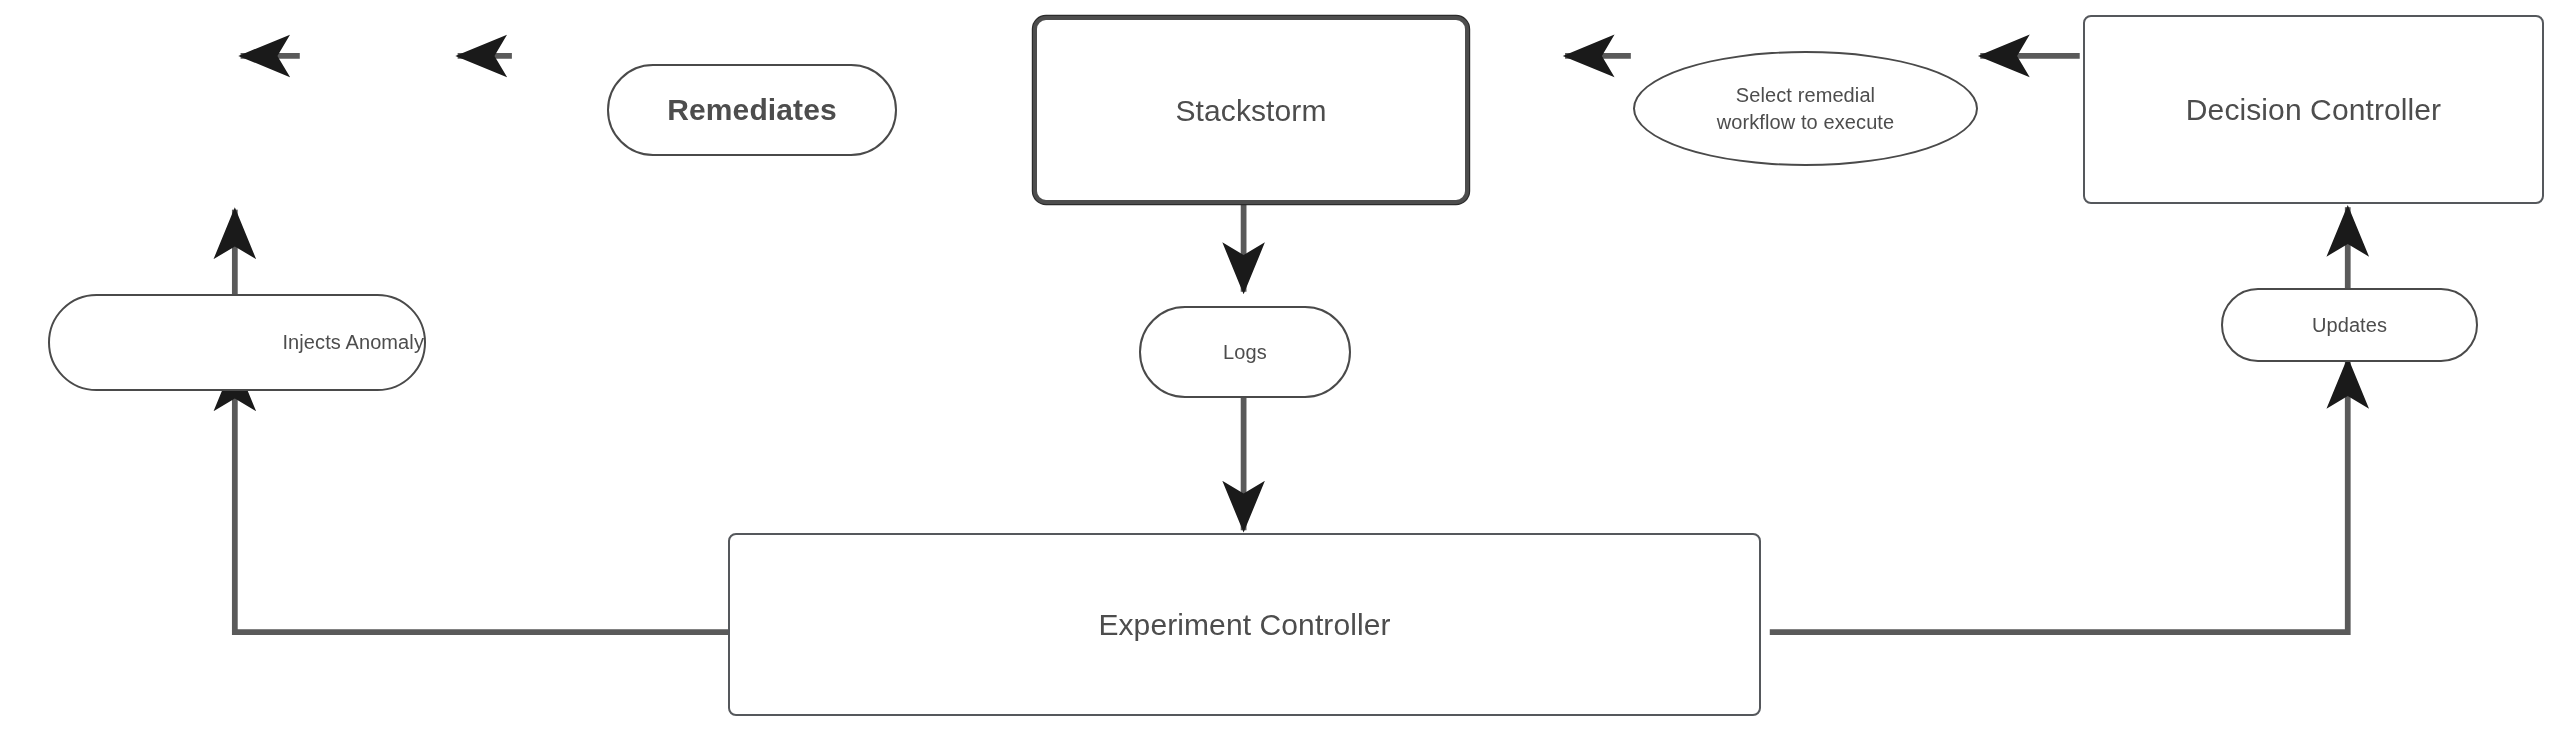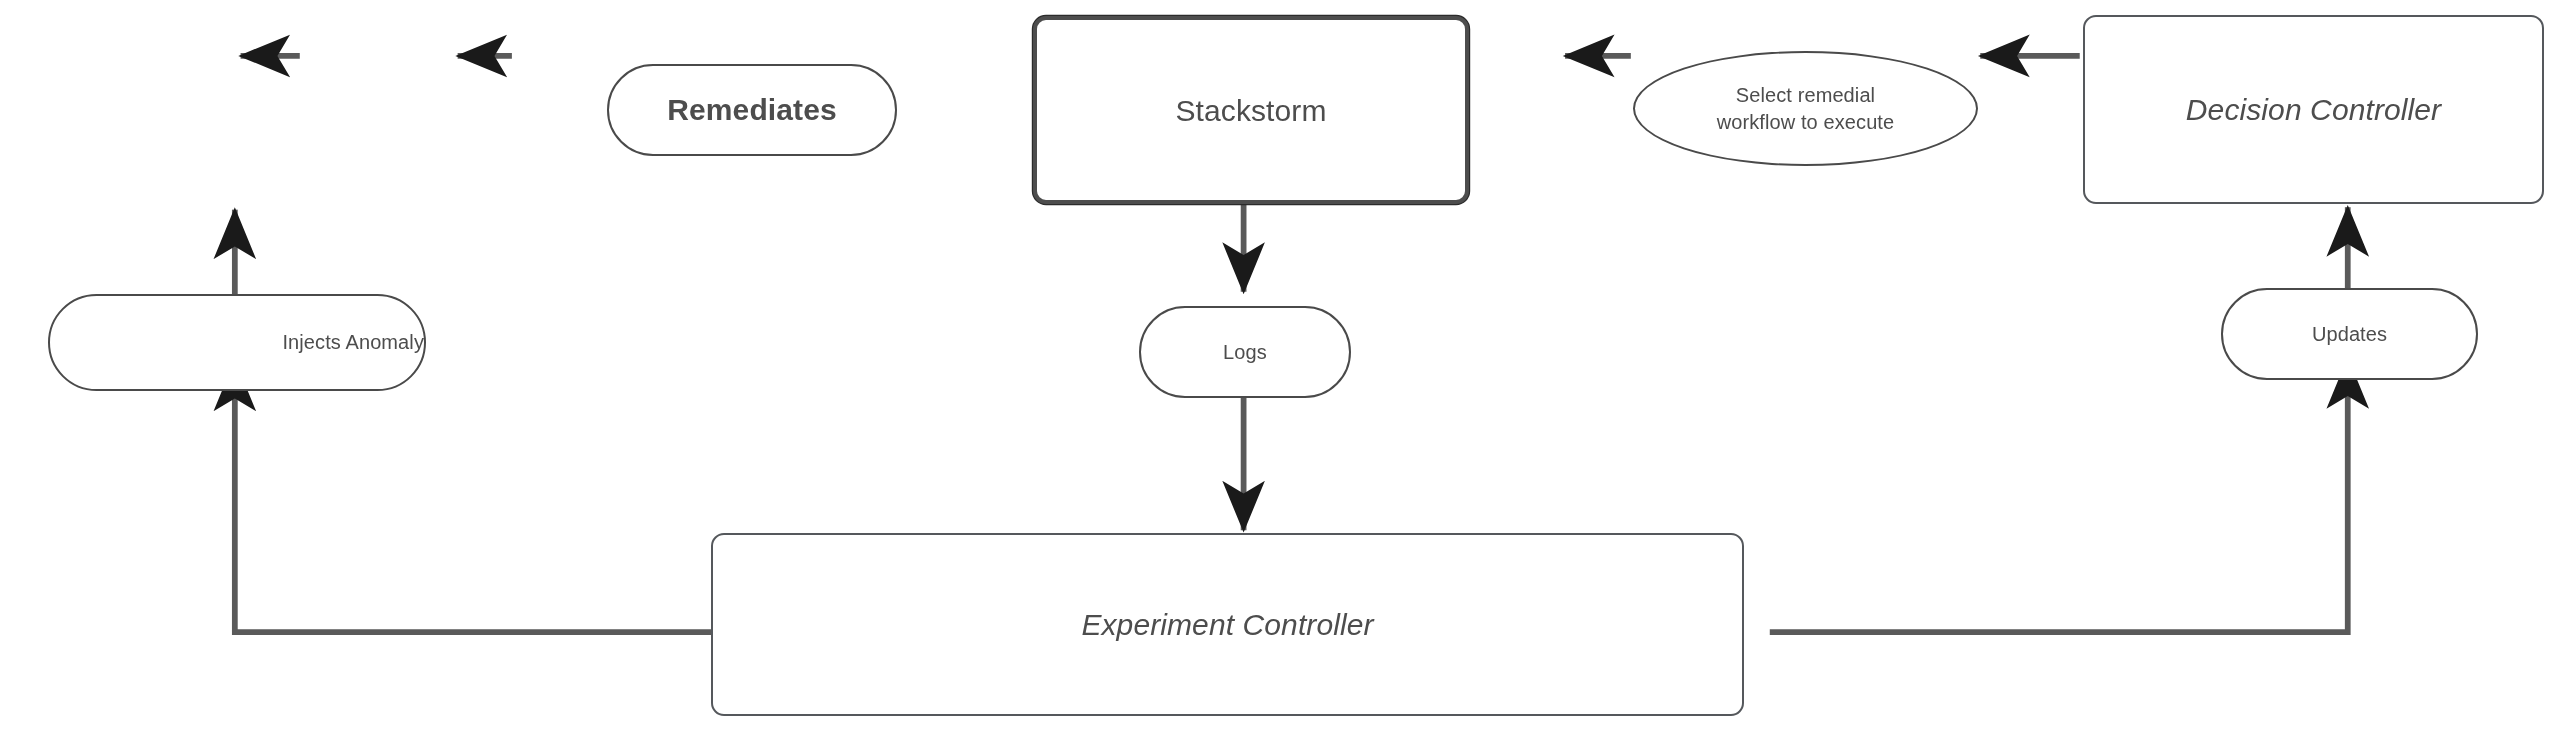--- a/index.html
+++ b/index.html
@@ -40,22 +40,21 @@
   }
   
   .box-strong{
     border:4.1px solid #4d4d4d;
     border-radius:13px;
     box-shadow:0 0 0 1.2px #2b2b2b;
   }
   
   .box-plain{
     border:2.5px solid #55585c;
-    border-radius:13px;
-    font-style:italic;
+    border-radius:8px;
   }
   
   .pill{
     border:2.5px solid #4a4a4a;
     border-radius:822px;
   }
   .ellipse{
     border:2.5px solid #4a4a4a;
     border-radius:50% / 50%;
   }
@@ -119,22 +118,22 @@
   </div>
 
   <div class="node pill fs-34" style="left:48px;top:294px;width:378px;height:97px;justify-content:flex-end;">
     <span class="label">Injects Anomaly</span>
   </div>
 
   <div class="node pill fs-34" style="left:1139px;top:306px;width:212px;height:92px;">
     <span class="label">Logs</span>
   </div>
 
-  <div class="node pill fs-34" style="left:2221px;top:288px;width:257px;height:92px;">
+  <div class="node pill fs-34" style="left:2221px;top:288px;width:257px;height:74px;">
     <span class="label">Updates</span>
   </div>
 
-  <div class="node box-plain fs-36" style="left:711px;top:533px;width:1033px;height:183px;">
+  <div class="node box-plain fs-36" style="left:728px;top:533px;width:1033px;height:183px;">
     <span class="label">Experiment Controller</span>
   </div>
 
 </div>
 
 
 </body></html>

